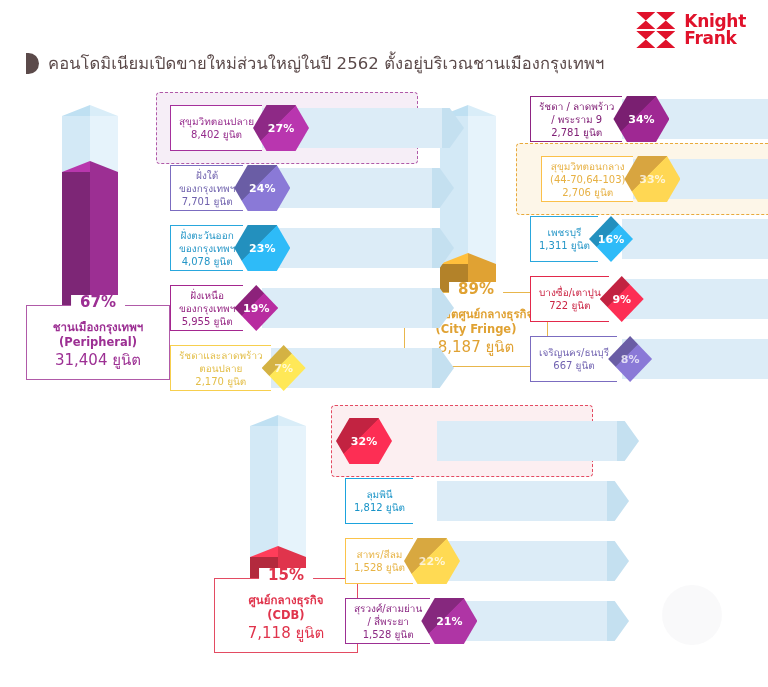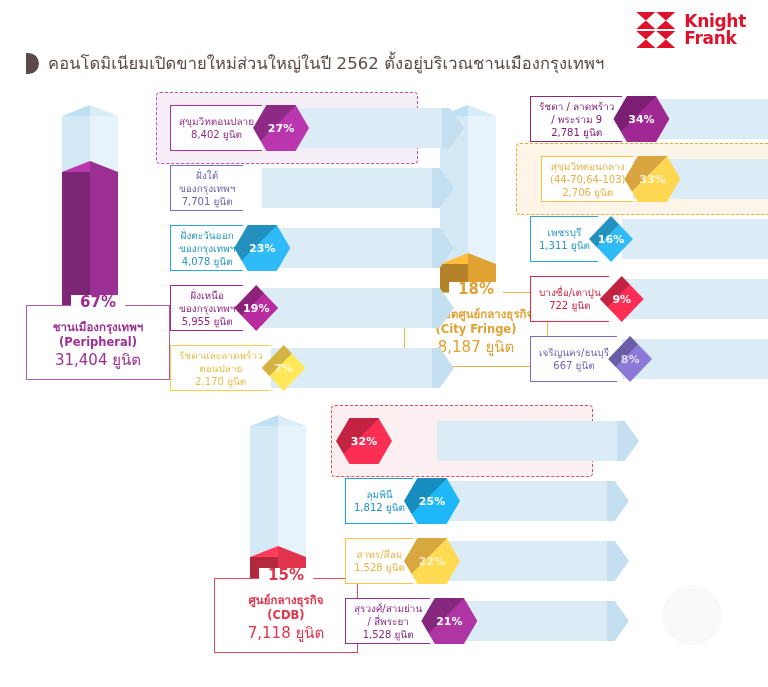--- a/index.html
+++ b/index.html
@@ -184,20 +184,23 @@
     </div>
     <div class="row" style="left: 170px; top: 162px;">
       <div class="bar" style="width: 176px; left: 92px;">
         <span class="chev"></span>
       </div>
       <div class="lbl" style="border-color: rgb(123, 108, 192); color: rgb(111, 97, 173);">
         <div class="ln">ฝั่งใต้</div>
         <div class="ln">ของกรุงเทพฯ</div>
         <div class="ln">7,701 ยูนิต</div>
       </div>
+      <div class="hexwrap">
+        <div class="hex" style="background: linear-gradient(135deg, rgb(106, 93, 165) 0%, rgb(106, 93, 165) 42%, rgb(138, 121, 215) 43%, rgb(138, 121, 215) 100%); color: rgb(255, 255, 255);">24%</div>
+      </div>
     </div>
     <div class="row" style="left: 170px; top: 222px;">
       <div class="bar" style="width: 176px; left: 92px;">
         <span class="chev"></span>
       </div>
       <div class="lbl" style="border-color: rgb(41, 167, 221); color: rgb(37, 150, 199);">
         <div class="ln">ฝั่งตะวันออก</div>
         <div class="ln">ของกรุงเทพฯ</div>
         <div class="ln">4,078 ยูนิต</div>
       </div>
@@ -251,21 +254,21 @@
           <i class="bl" style="background:rgb(179,130,41)"></i>
           <i class="br" style="background:#e0a233"></i>
         </div>
         <div class="bot" style="top:63px">
           <i class="bl2" style="background:rgb(179,130,41)"></i>
           <i class="br2" style="background:rgb(202,146,46)"></i>
         </div>
       </div>
     </div>
     <div class="summary orange" style="left: 404px; top: 292px;">
-      <div class="pct">18%</div>
+      <div class="pct">89%</div>
       <div class="nm">รอบเขตศูนย์กลางธุรกิจ</div>
       <div class="nm">(City Fringe)</div>
       <div class="units">8,187 ยูนิต</div>
     </div>
     <div class="row" style="left: 530px; top: 93px;">
       <div class="bar" style="width: 186px; left: 92px;"></div>
       <div class="lbl" style="border-color: rgb(142, 36, 131); color: rgb(128, 32, 118);">
         <div class="ln">รัชดา / ลาดพร้าว</div>
         <div class="ln">/ พระราม 9</div>
         <div class="ln">2,781 ยูนิต</div>
@@ -360,23 +363,20 @@
       </div>
     </div>
     <div class="row" style="left: 345px; top: 475px;">
       <div class="bar" style="width: 176px; left: 92px;">
         <span class="chev"></span>
       </div>
       <div class="lbl" style="border-color: rgb(27, 163, 221); color: rgb(24, 147, 199);">
         <div class="ln">ลุมพินี</div>
         <div class="ln">1,812 ยูนิต</div>
       </div>
-      <div class="hexwrap">
-        <div class="hex" style="background: linear-gradient(135deg, rgb(23, 140, 190) 0%, rgb(23, 140, 190) 42%, rgb(30, 183, 248) 43%, rgb(30, 183, 248) 100%); color: rgb(255, 255, 255);">25%</div>
-      </div>
     </div>
     <div class="row" style="left: 345px; top: 535px;">
       <div class="bar" style="width: 176px; left: 92px;">
         <span class="chev"></span>
       </div>
       <div class="lbl" style="border-color: rgb(251, 195, 74); color: rgb(231, 179, 68); justify-content: center;">
         <div class="ln">สาทร/สีลม</div>
         <div class="ln">1,528 ยูนิต</div>
       </div>
       <div class="hexwrap">

